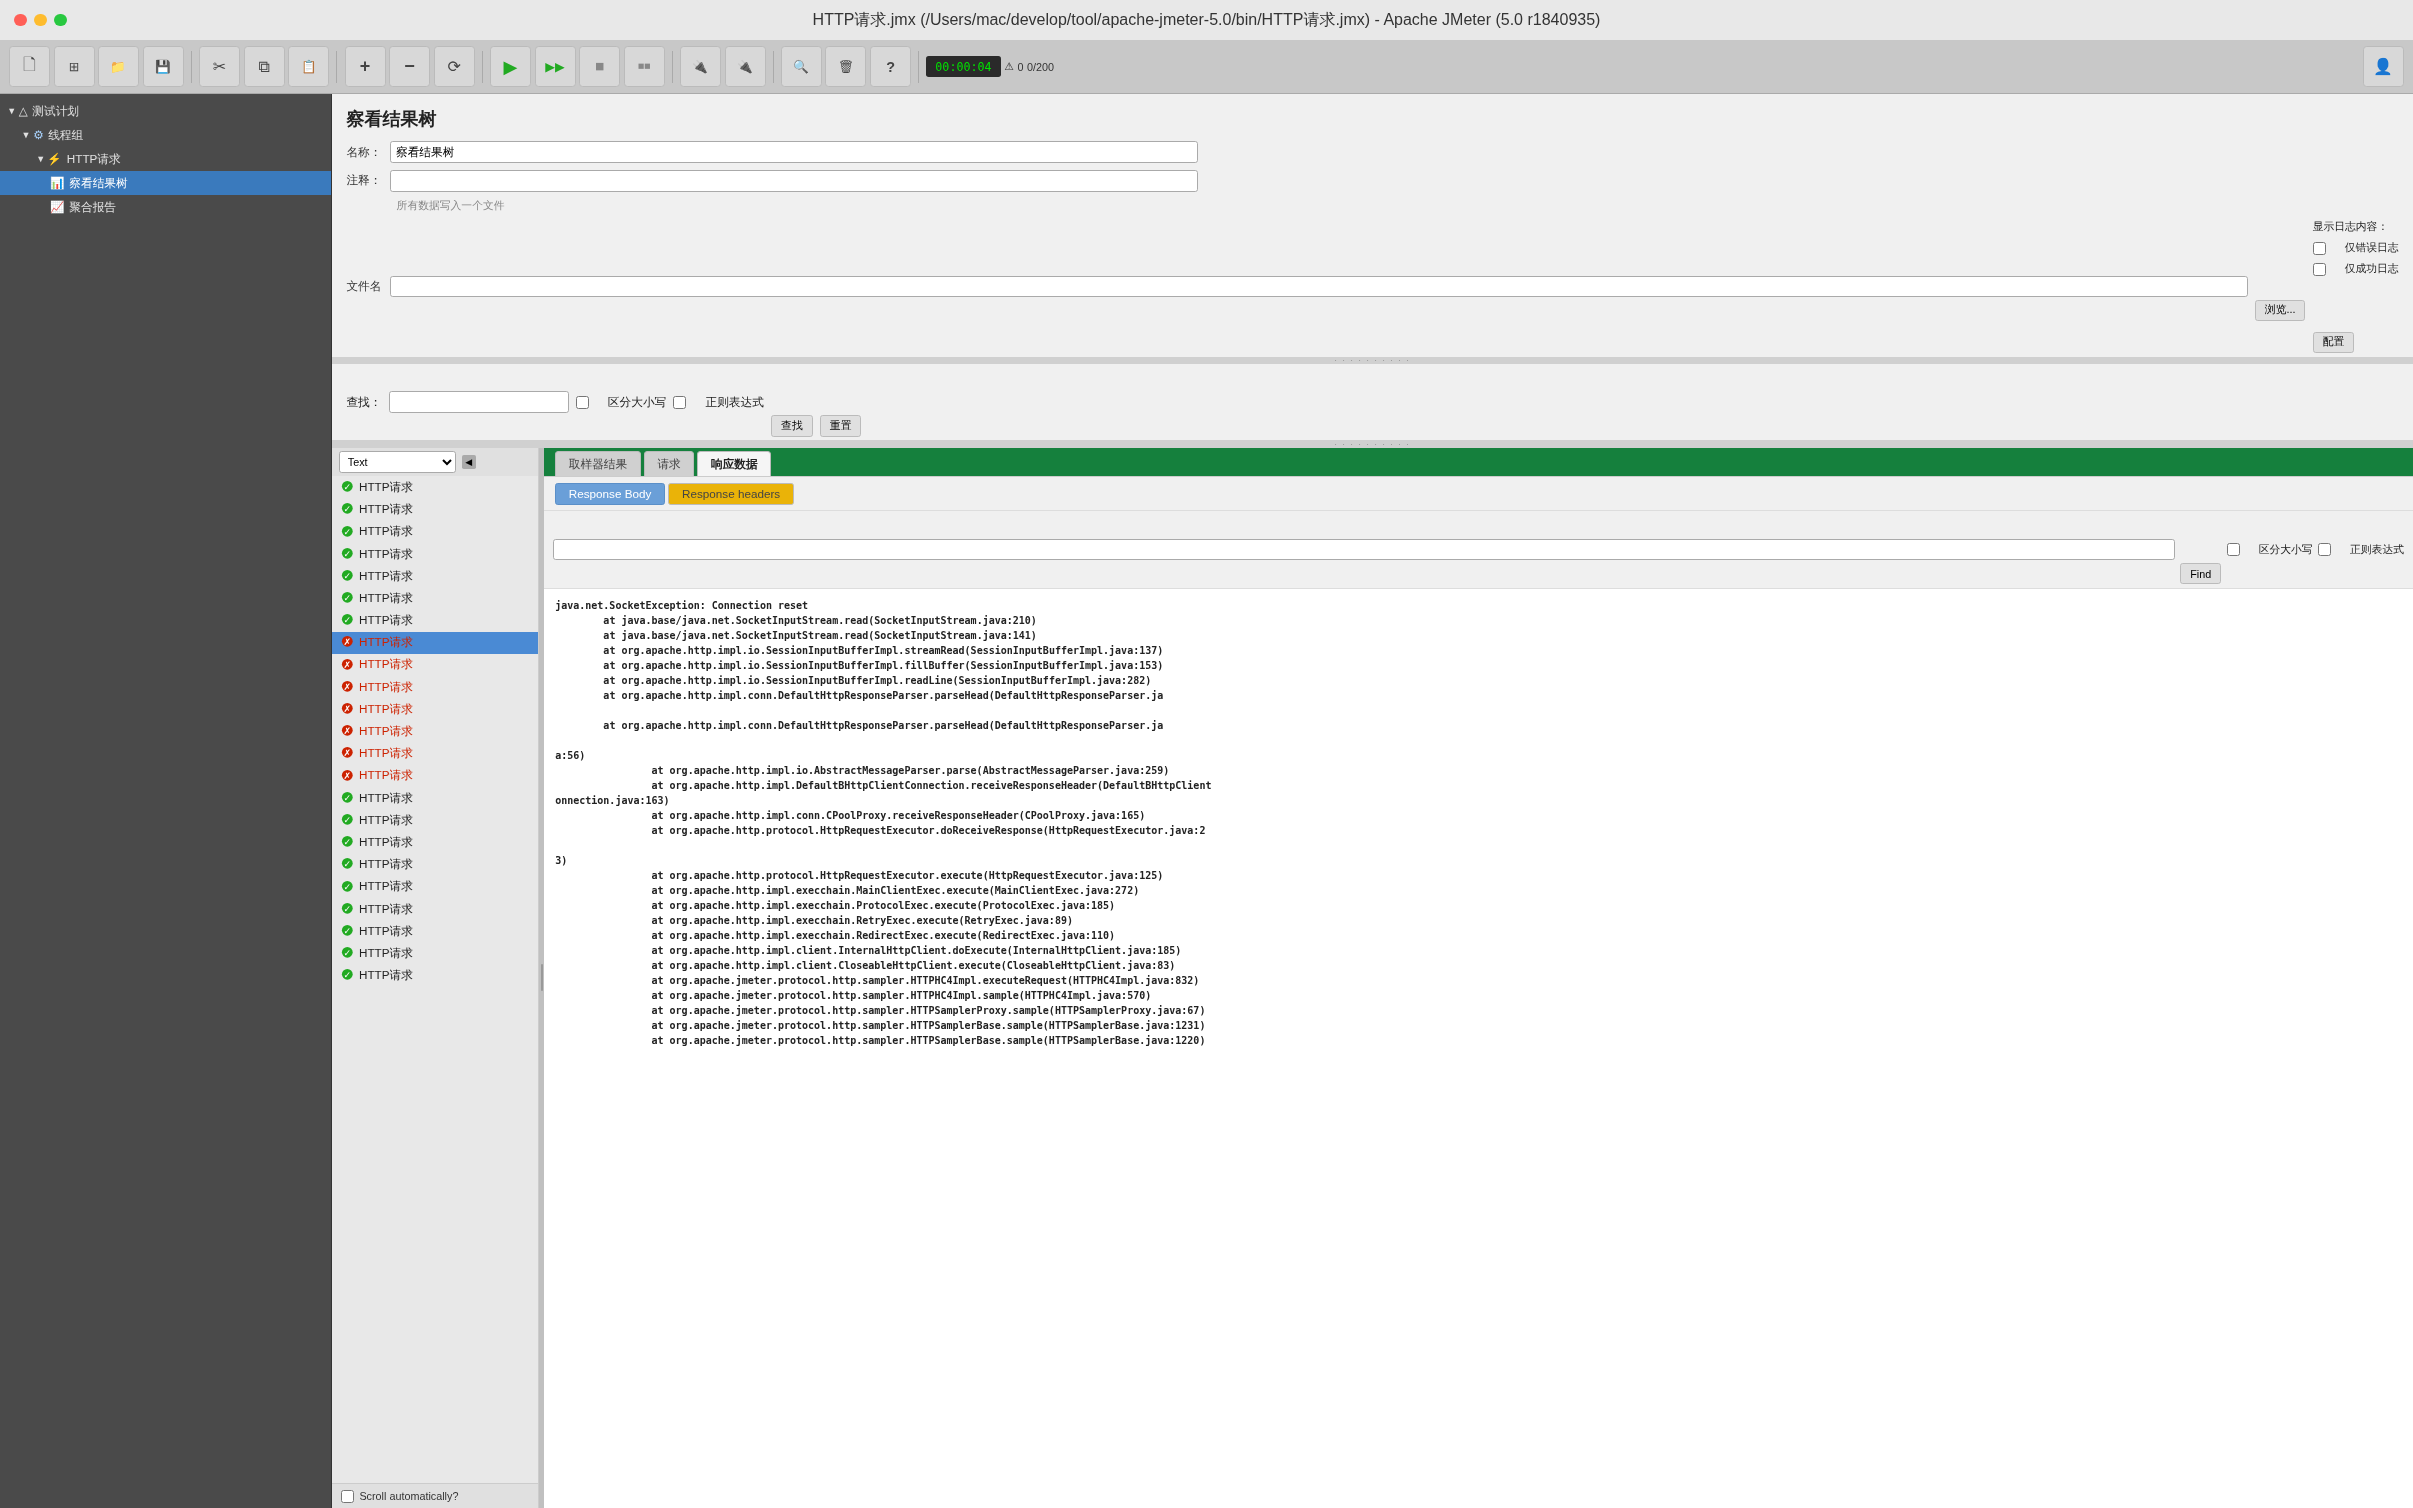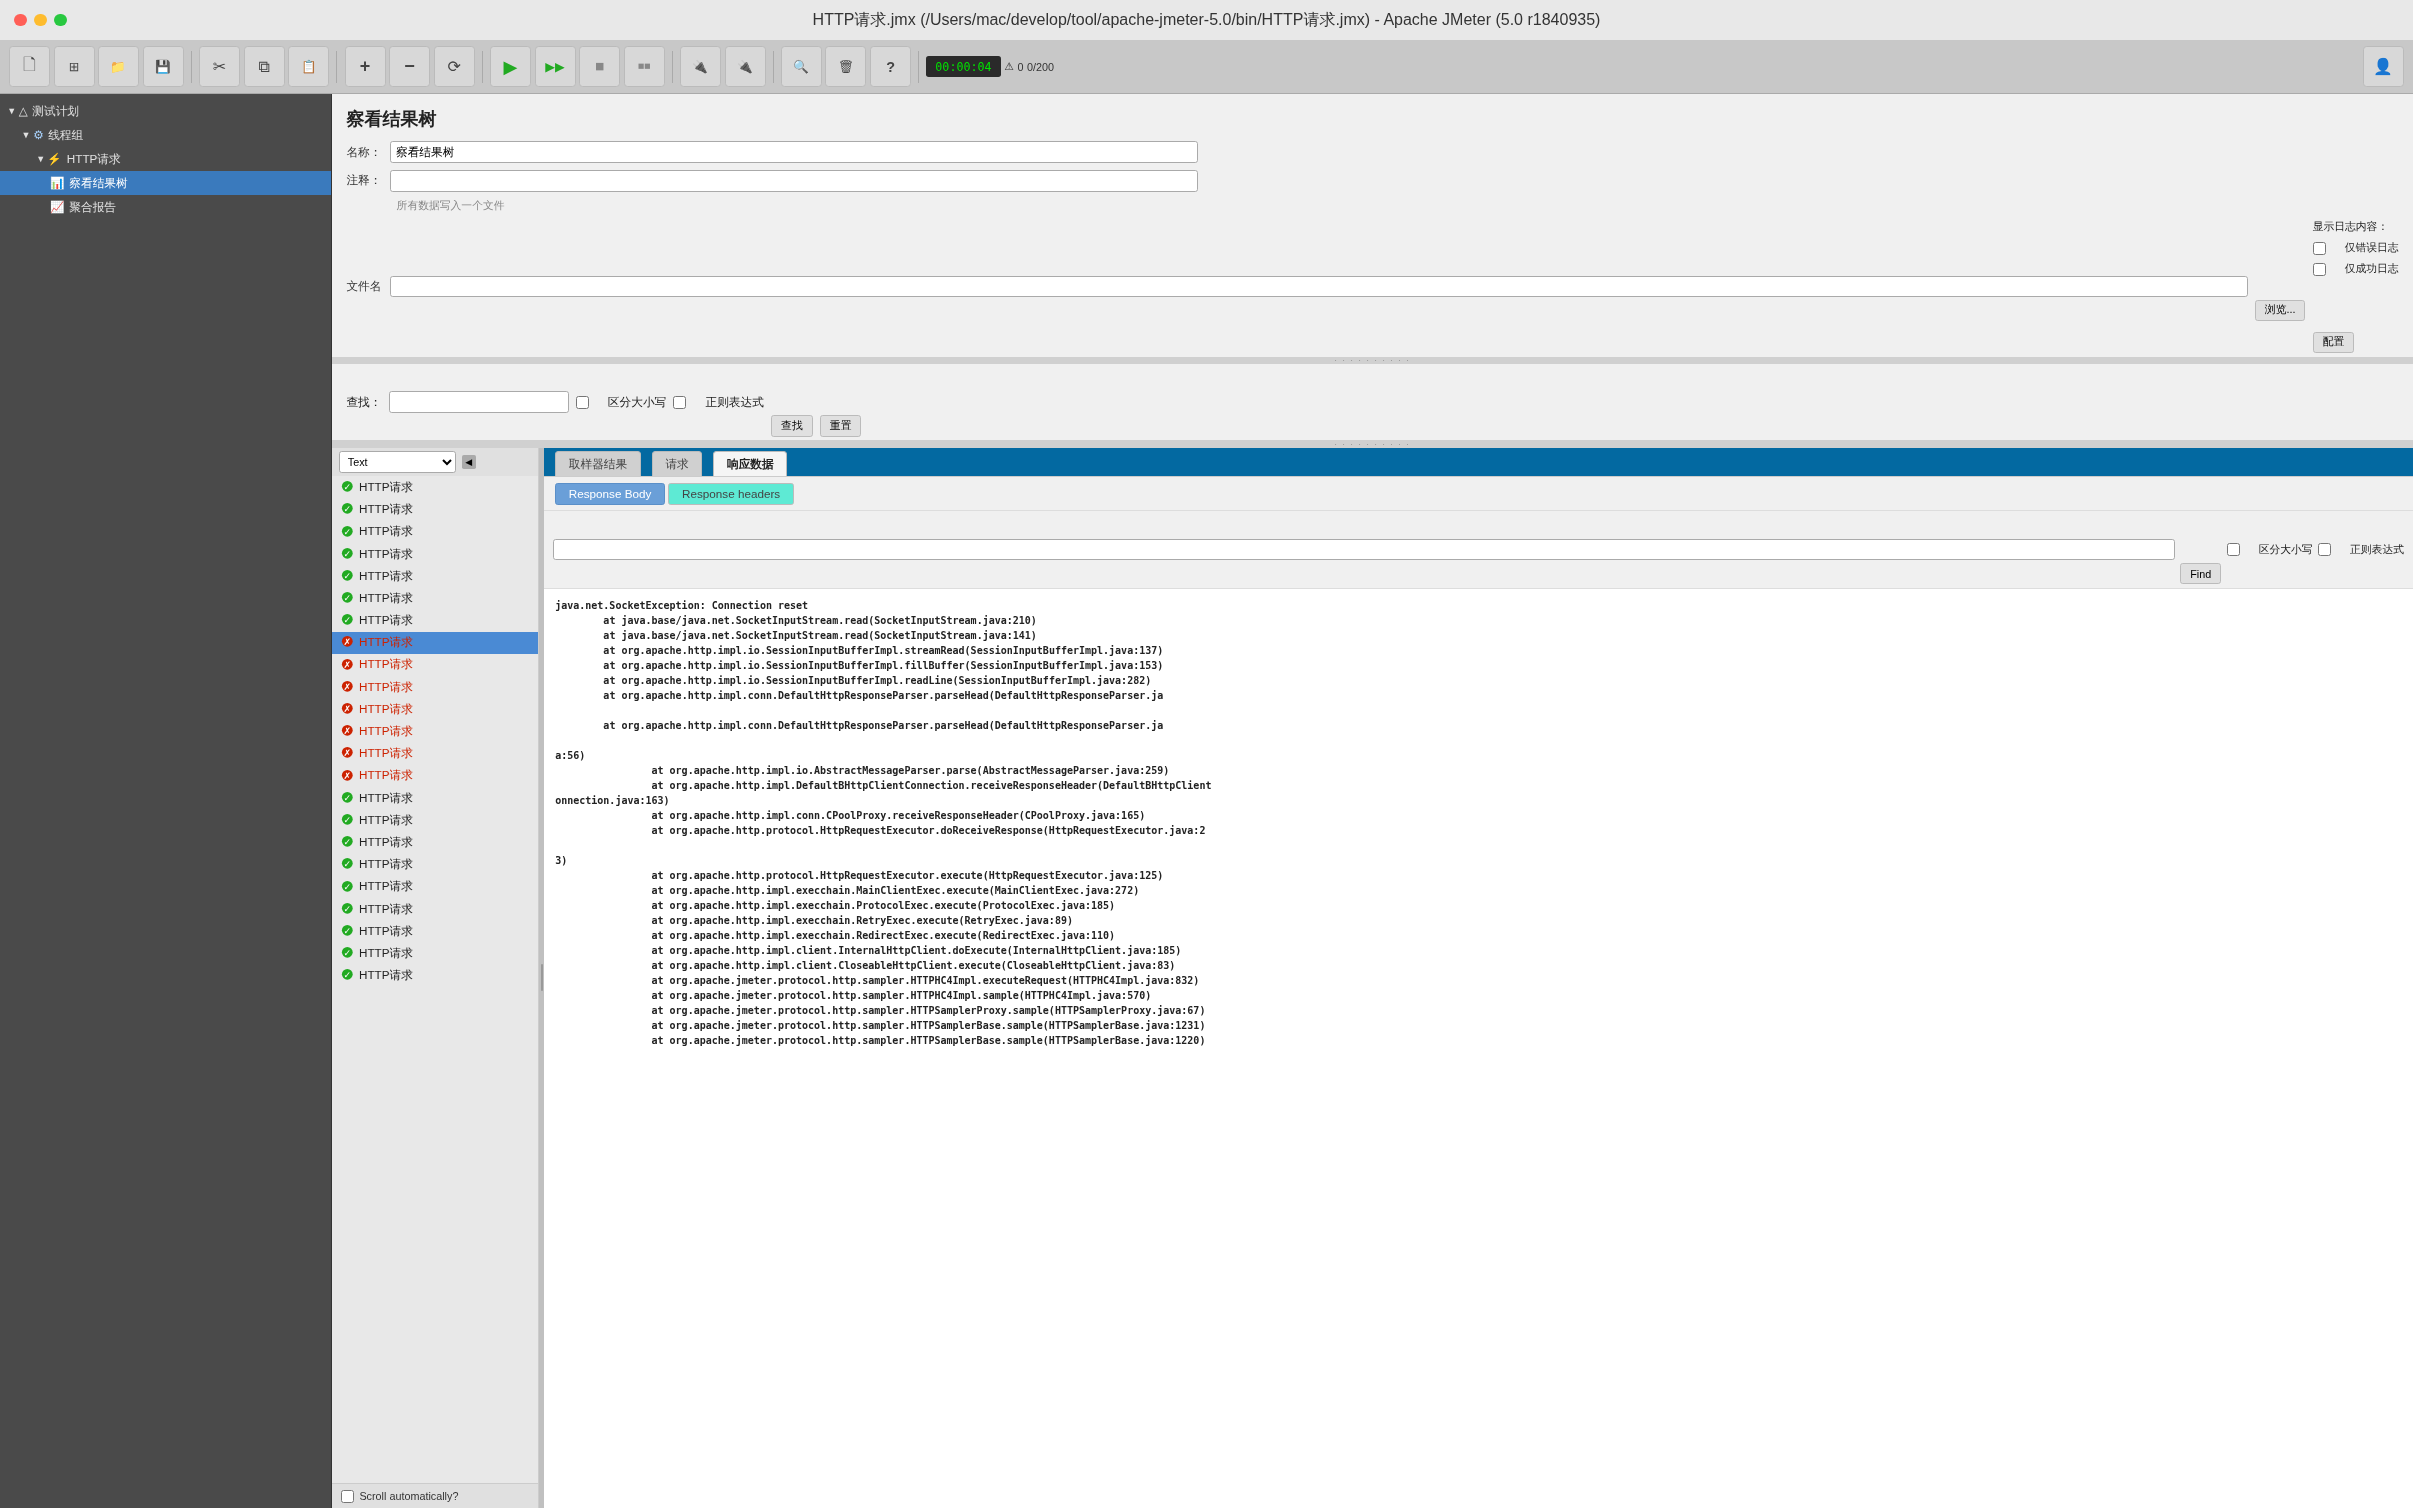--- a/index.html
+++ b/index.html
@@ -298,24 +298,24 @@
     .detail-pane {
       flex: 1;
       display: flex;
       flex-direction: column;
       background: #f5f5f5;
       overflow: hidden;
     }
     .detail-tabs-row {
       display: flex;
       align-items: center;
-      background: #0369a1;
+      background: #15803d;
       border-bottom: 0.9px solid #ccc;
       padding: 3.6px 10.8px 0;
-      gap: 11px;
+      gap: 3px;
     }
     .detail-tab {
       padding: 4.5px 12.6px;
       background: #d0d0d0;
       border: 0.9px solid #bbb;
       border-bottom: none;
       border-radius: 3.6px 3.6px 0 0;
       cursor: pointer;
       font-size: 11.7px;
       color: #444;
@@ -328,21 +328,21 @@
     .detail-sub-tabs {
       display: flex;
       align-items: center;
       padding: 5.4px 10.8px;
       gap: 3.6px;
       background: #f0f0f0;
       border-bottom: 0.9px solid #ddd;
     }
     .sub-tab {
       padding: 3.6px 12.6px;
-      background: #5eead4;
+      background: #eab308;
       border: 0.9px solid #bbb;
       border-radius: 2.7px;
       cursor: pointer;
       font-size: 11.7px;
       color: #444;
     }
     .sub-tab.active {
       background: #6a9fd8;
       color: white;
       border-color: #5a8fc8;

